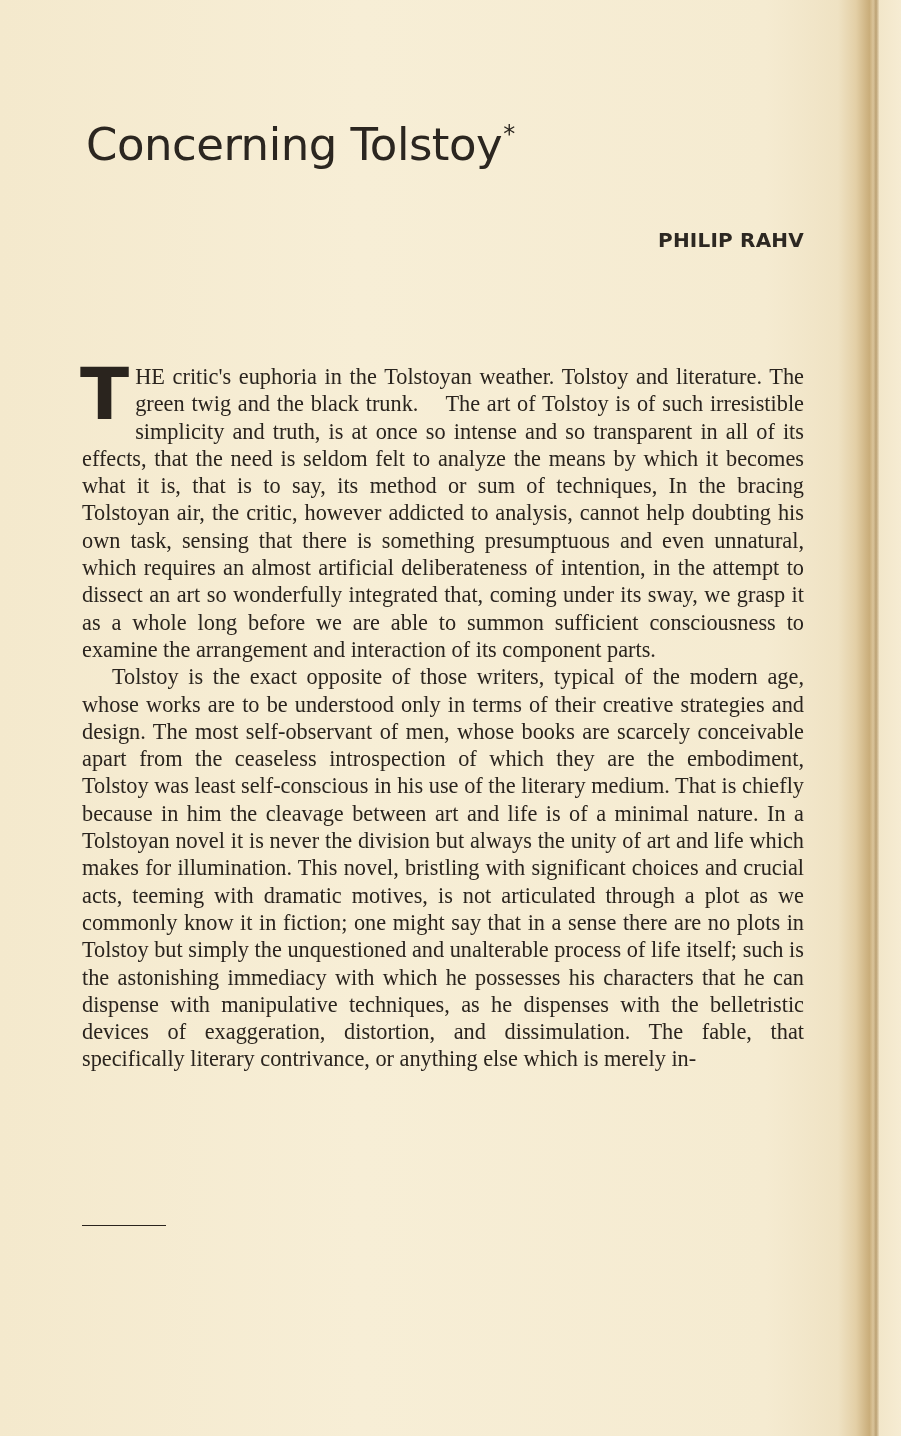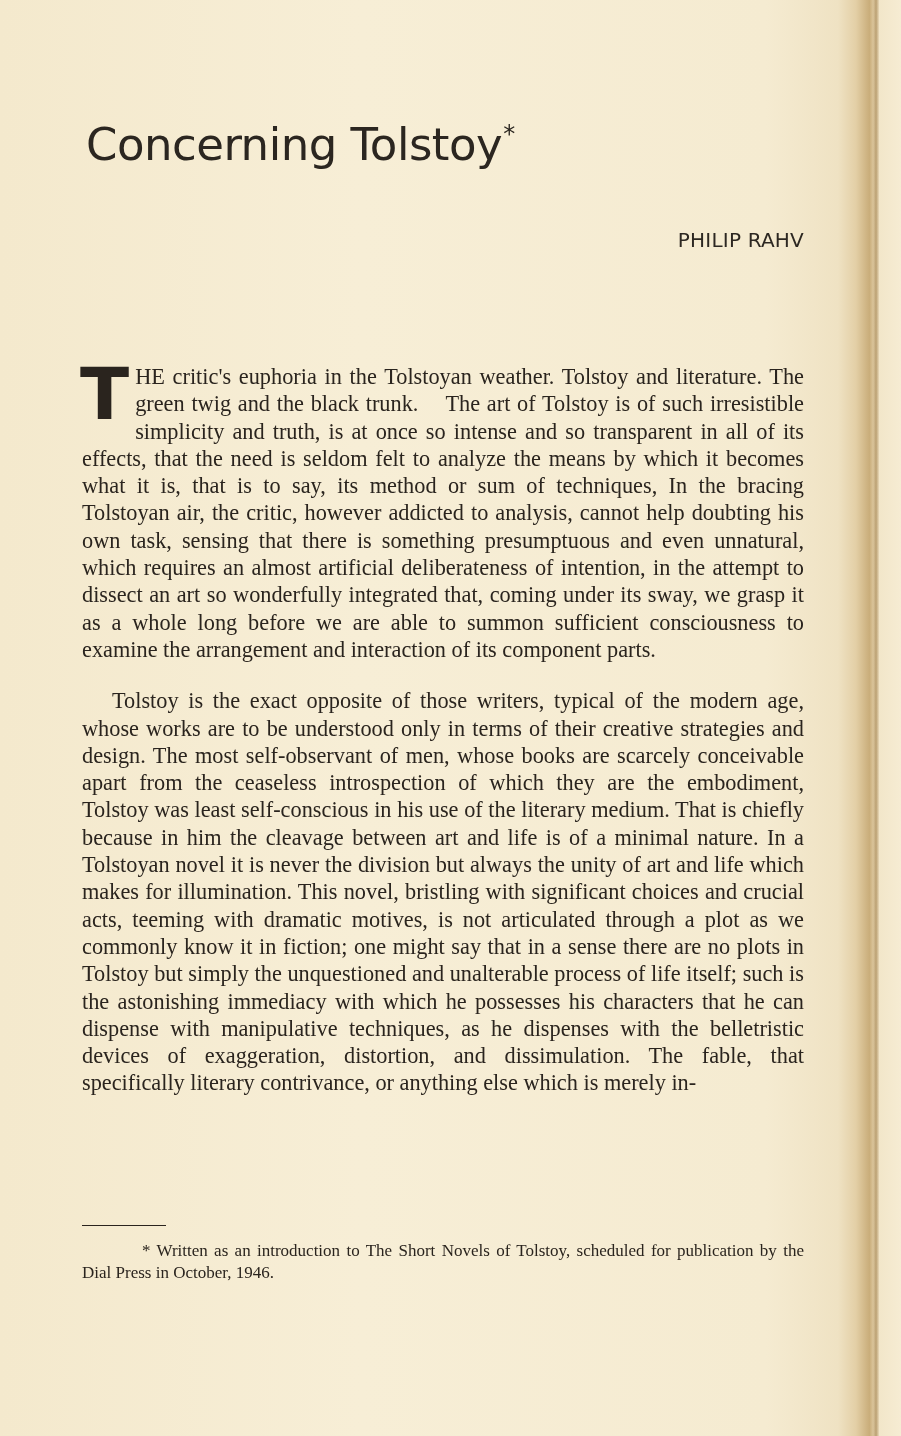--- a/index.html
+++ b/index.html
@@ -18,31 +18,31 @@
   }
   .title {
     position: absolute; left: 86px; top: 118px;
     font-family: "DejaVu Sans", sans-serif;
     font-size: 45px; font-weight: normal; color: #2b2620;
     letter-spacing: -0.5px; margin: 0;
   }
   .title sup { font-size: 24px; vertical-align: 18px; margin-left: 1px; }
   .byline {
     position: absolute; right: 97px; top: 228px;
-    font-family: "DejaVu Sans", sans-serif; font-weight: normal;
+    font-family: "DejaVu Sans", sans-serif; font-weight: bold;
     font-size: 20px; color: #2d2822; letter-spacing: 0.2px;
   }
   .body {
     position: absolute; left: 82px; top: 335px; width: 722px;
     font-family: "Liberation Serif", serif;
     font-size: 22.3px; line-height: 27.3px; color: #2a241e;
     text-align: justify;
   }
   .body p { margin: 0; text-indent: 0; }
-  .body p.indent { text-indent: 30px; margin-top: 24px; }
+  .body p.indent { text-indent: 30px; }
   .dropcap {
     float: left; font-family: "DejaVu Sans", sans-serif; font-weight: bold;
     font-size: 72px; line-height: 58px; margin: 2px 6px 0 -2px; color: #2a241e;
   }
   .first-line { padding-top: 28px; }
   .it { }
   .rule {
     position: absolute; left: 82px; top: 1225px; width: 84px; height: 0;
     border-top: 1.5px solid #2a241e;
   }
@@ -63,16 +63,13 @@
 
   <div class="byline">PHILIP RAHV</div>
 
   <div class="body">
     <p class="first-line"><span class="dropcap">T</span><span class="it">HE critic's euphoria in the Tolstoyan weather. Tolstoy and literature. The green twig and the black trunk.</span>&nbsp;&nbsp;&nbsp;&nbsp;<span>The art of Tolstoy is of such irresistible simplicity and truth, is at once so intense and so transparent in all of its effects, that the need is seldom felt to analyze the means by which it becomes what it is, that is to say, its method or sum of techniques, In the bracing Tolstoyan air, the critic, however addicted to analysis, cannot help doubting his own task, sensing that there is something presumptuous and even unnatural, which requires an almost artificial deliberateness of intention, in the attempt to dissect an art so wonderfully integrated that, coming under its sway, we grasp it as a whole long before we are able to summon sufficient consciousness to examine the arrangement and interaction of its component parts.</span></p>
     <p class="indent">Tolstoy is the exact opposite of those writers, typical of the modern age, whose works are to be understood only in terms of their creative strategies and design. The most self-observant of men, whose books are scarcely conceivable apart from the ceaseless introspection of which they are the embodiment, Tolstoy was least self-conscious in his use of the literary medium. That is chiefly because in him the cleavage between art and life is of a minimal nature. In a Tolstoyan novel it is never the division but always the unity of art and life which makes for illumination. This novel, bristling with significant choices and crucial acts, teeming with dramatic motives, is not articulated through a plot as we commonly know it in fiction; one might say that in a sense there are no plots in Tolstoy but simply the unquestioned and unalterable process of life itself; such is the astonishing immediacy with which he possesses his characters that he can dispense with manipulative techniques, as he dispenses with the belletristic devices of exaggeration, distortion, and dissimulation. The fable, that specifically literary contrivance, or anything else which is merely in-</p>
   </div>
 
   <div class="rule"></div>
 
-  <div class="footnote">
-    <div class="first" style="display:inline"></div><span style="padding-left:30px">*</span> <span>Written as an introduction to</span> <span class="it">The Short Novels of Tolstoy,</span> <span>scheduled for publication by the Dial Press in October, 1946.</span>
-  </div>
 </div>
 
 </body></html>

